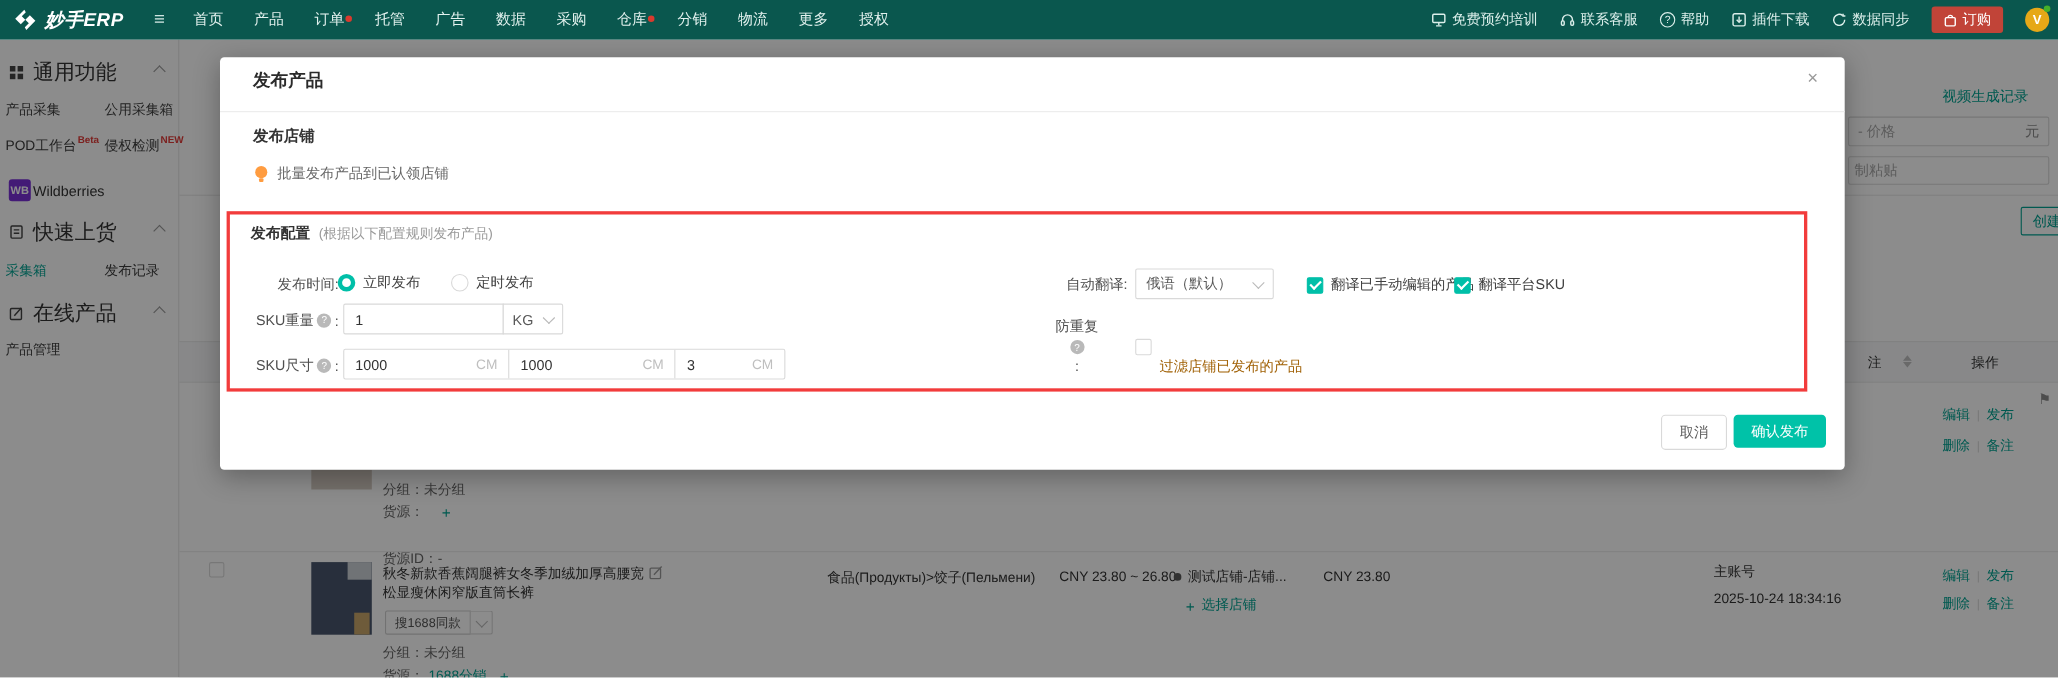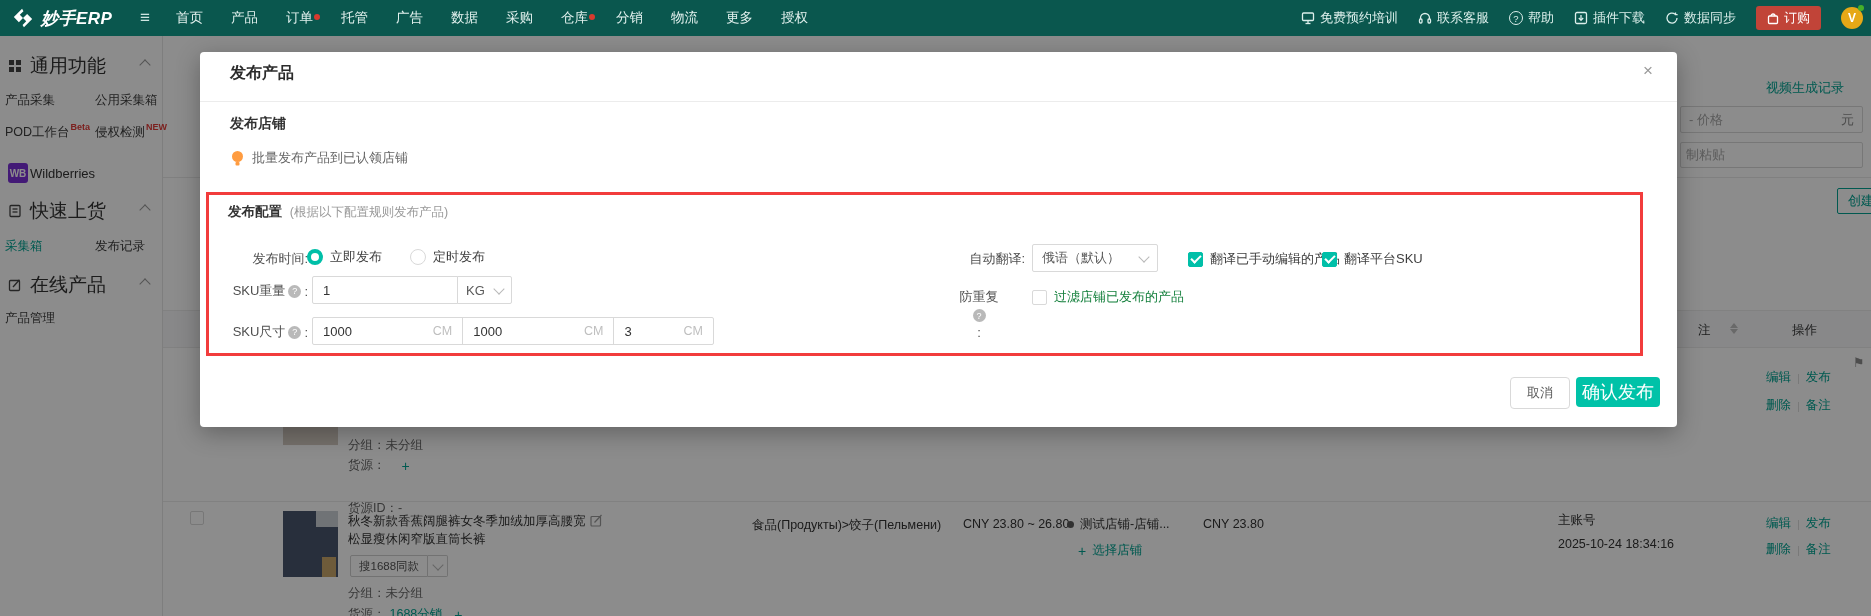--- a/index.html
+++ b/index.html
@@ -49,21 +49,21 @@
   .radio.on{border:4.5px solid #00bfa8;}
   .rlabel{font-size:13px;color:#404040;margin-left:7px;}
   .ipt{border:1px solid #d9d9d9;border-radius:2px;background:#fff;box-sizing:border-box;display:flex;align-items:center;font-size:13px;color:#333;}
   .chev-dn{width:7px;height:7px;border-right:1.5px solid #b9b9b9;border-bottom:1.5px solid #b9b9b9;transform:rotate(45deg);margin-top:-3px;}
   .suffix{color:#bfbfbf;font-size:12.5px;}
   .cbox{width:15px;height:15px;border-radius:2px;border:1px solid #d9d9d9;background:#fff;box-sizing:border-box;display:flex;align-items:center;justify-content:center;}
   .cbox.on{background:#00bfa8;border-color:#00bfa8;}
   .cbox.on::after{content:"";width:4px;height:8px;border:solid #fff;border-width:0 2px 2px 0;transform:rotate(45deg);margin-top:-2px;}
   .cblabel{font-size:13px;color:#404040;margin-left:7px;white-space:nowrap;}
   .btn-cancel{position:absolute;left:1310px;top:325px;width:58px;height:30px;border:1px solid #d9d9d9;border-radius:4px;background:#fff;color:#595959;font-size:13px;display:flex;align-items:center;justify-content:center;}
-  .btn-confirm{position:absolute;left:1376px;top:325px;width:84px;height:30px;border-radius:4px;background:#00c2a8;color:#fff;font-size:18px;display:flex;align-items:center;justify-content:center;}
+  .btn-confirm{position:absolute;left:1376px;top:325px;width:84px;height:30px;border-radius:4px;background:#00c2a8;color:#fff;font-size:13px;display:flex;align-items:center;justify-content:center;}
 
   
   .bg-frag{position:absolute;z-index:1;}
   .teal-link{color:#00a392;font-size:13px;white-space:nowrap;}
   .gray-txt{font-size:12.5px;color:#666;white-space:nowrap;}
   .dark-txt{font-size:12.5px;color:#333;white-space:nowrap;}
   .act-link{color:#00a392;font-size:12.5px;white-space:nowrap;}
   .act-sep{color:#d9d9d9;margin:0 6px;font-size:11px;}
   .thead{position:absolute;left:163px;top:310px;width:1708px;height:38px;background:#f7f8fa;border-top:1px solid #ececec;border-bottom:1px solid #ececec;box-sizing:border-box;z-index:1;}
   .sort-ico{display:inline-flex;flex-direction:column;gap:1px;margin-left:4px;vertical-align:1px;}
@@ -301,21 +301,21 @@
         <span class="cblabel">翻译平台SKU</span>
     </span>
 
     <div class="form-label" style="left:733px;top:236px;flex-direction:column;">
       <span>防重复</span>
         <span class="q-fill">?</span>
         <span>:</span>
     </div>
     <span class="abs flex" style="left:832px;top:236px;">
       <i class="cbox"></i>
-        <span class="cblabel" style="color:#15803d;">过滤店铺已发布的产品</span>
+        <span class="cblabel" style="color:#a16207;margin-top:36px;">过滤店铺已发布的产品</span>
     </span>
 
     <div class="btn-cancel pointer">取消</div>
     <div class="btn-confirm pointer">确认发布</div>
   </div>
 
   <div class="redbox"></div>
 
   <div class="topbar">
     <div class="logo-wrap">

